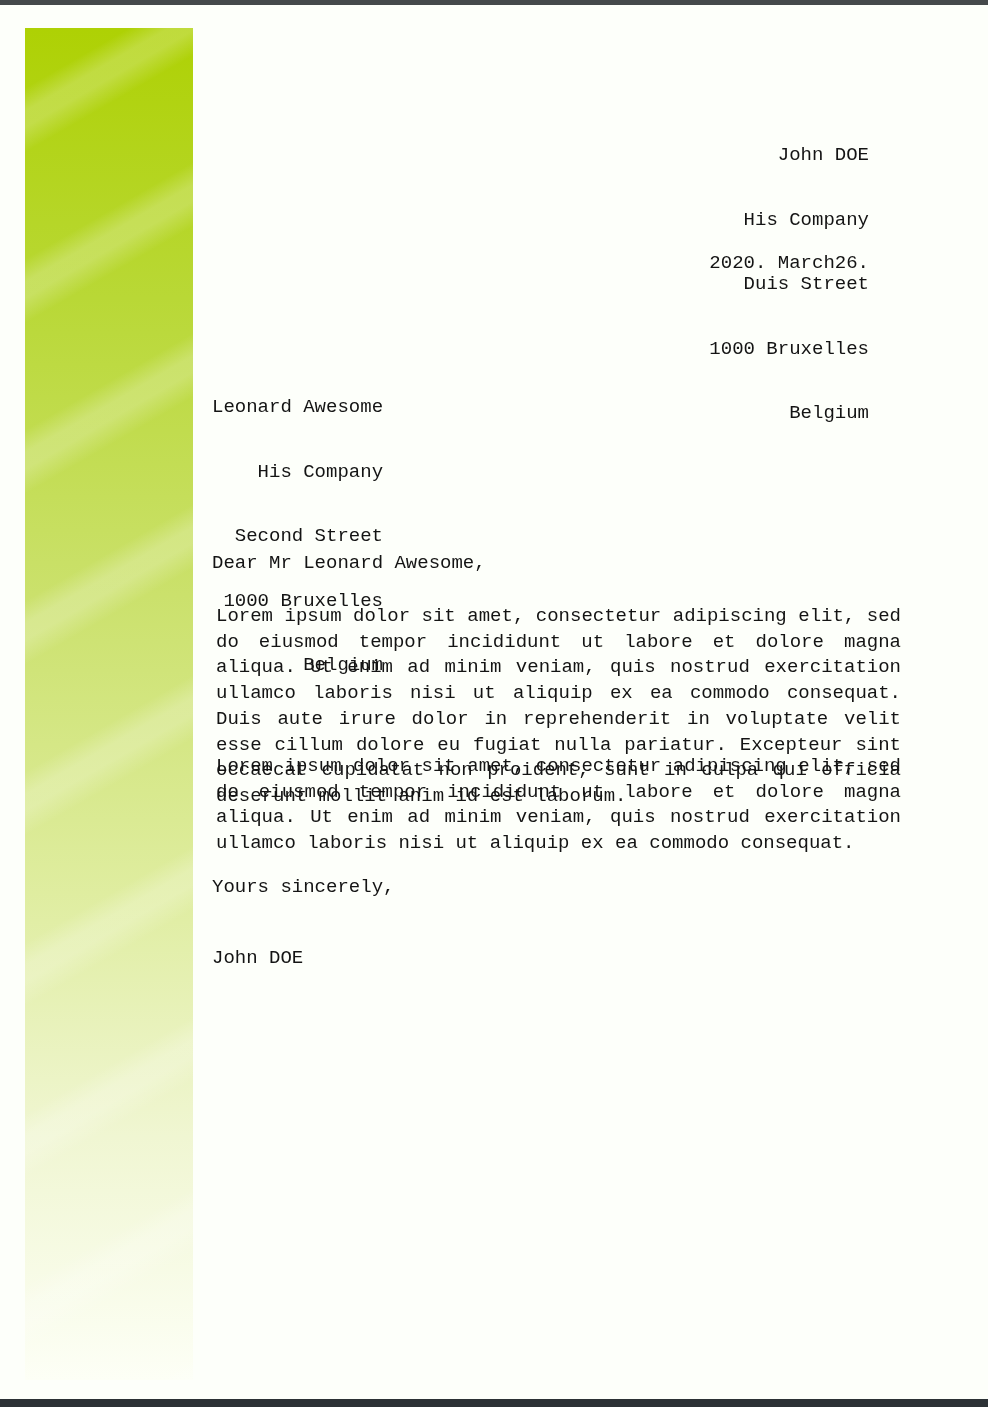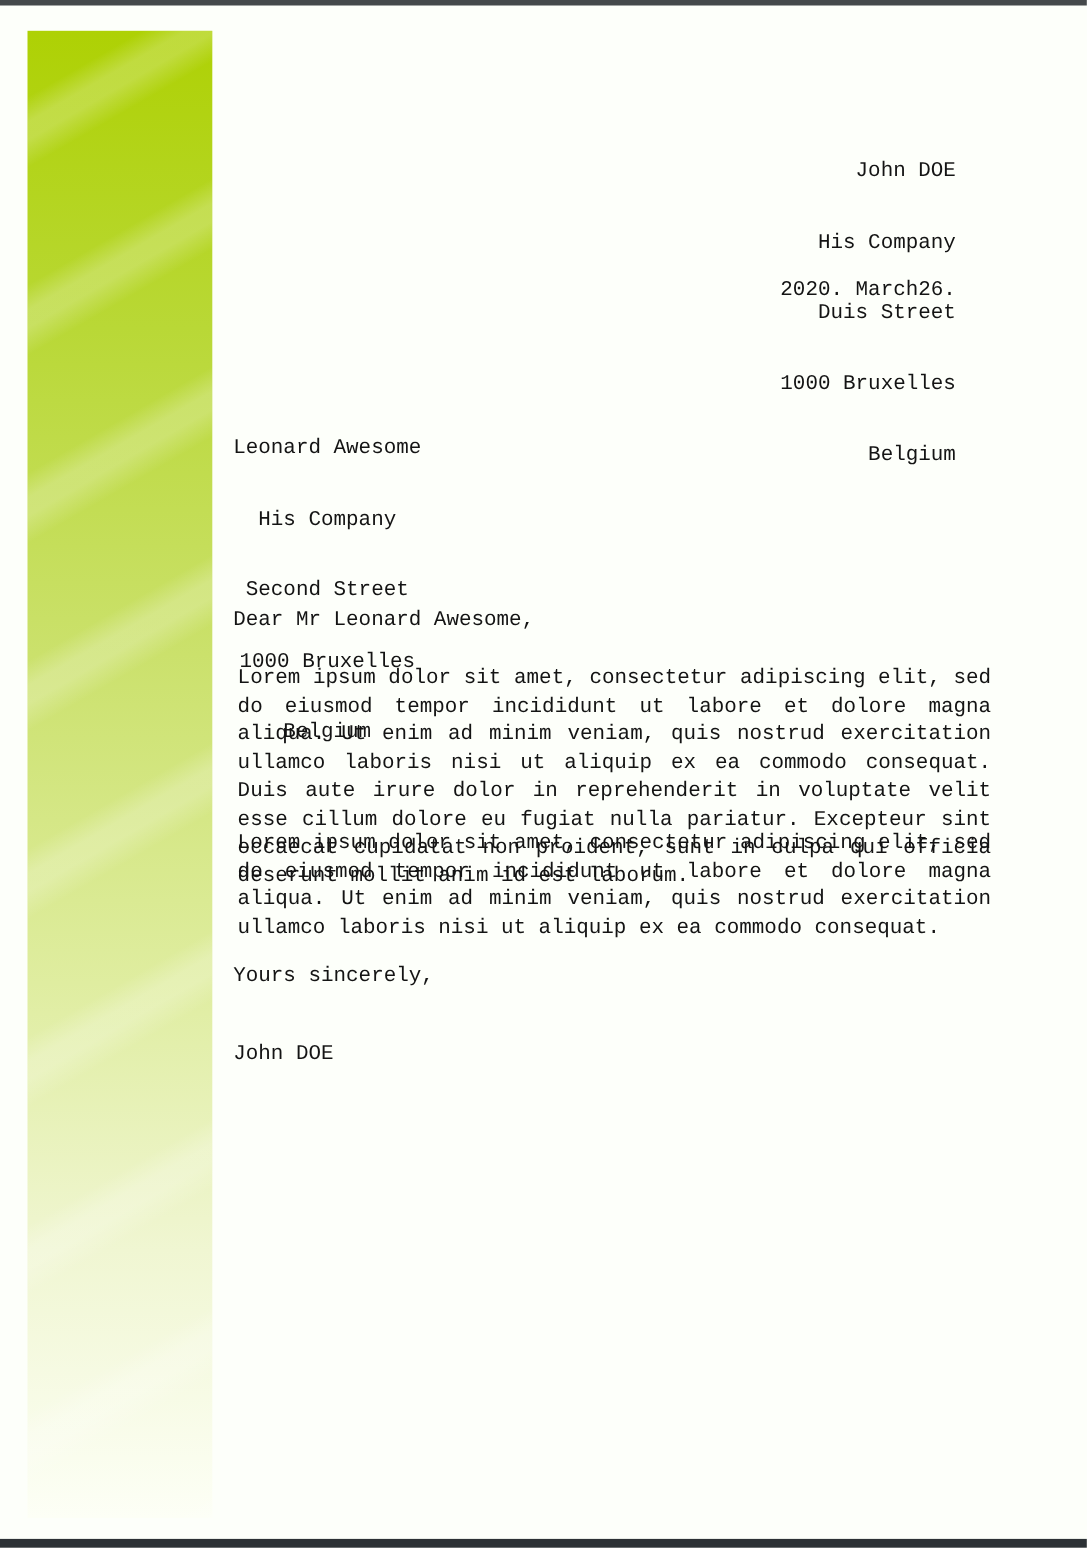--- a/index.html
+++ b/index.html
@@ -67,21 +67,21 @@
   .date {
     top: 250px;
     right: 119px;
     font-size: 19px;
     line-height: 26px;
     text-align: right;
   }
   .recipient {
     top: 354px;
     left: 212px;
-    text-align: center;
+    text-align: right;
   }
   .salutation {
     top: 550px;
     left: 212px;
     font-size: 19px;
     line-height: 26px;
   }
   .bodytext {
     position: absolute;
     left: 212px;

